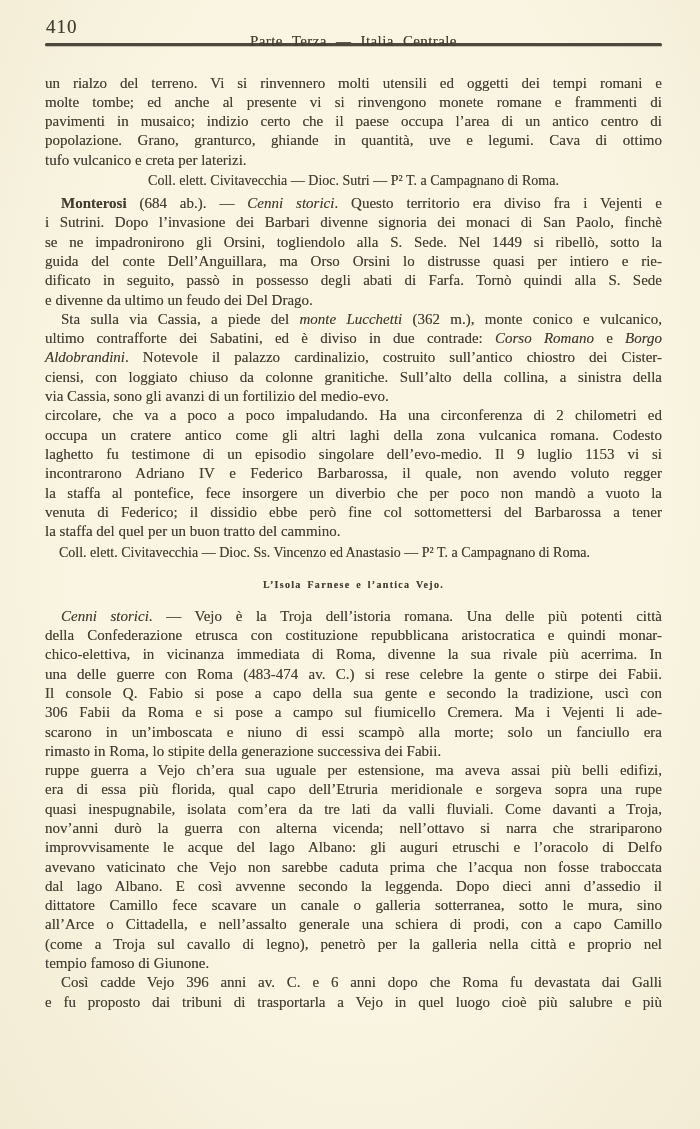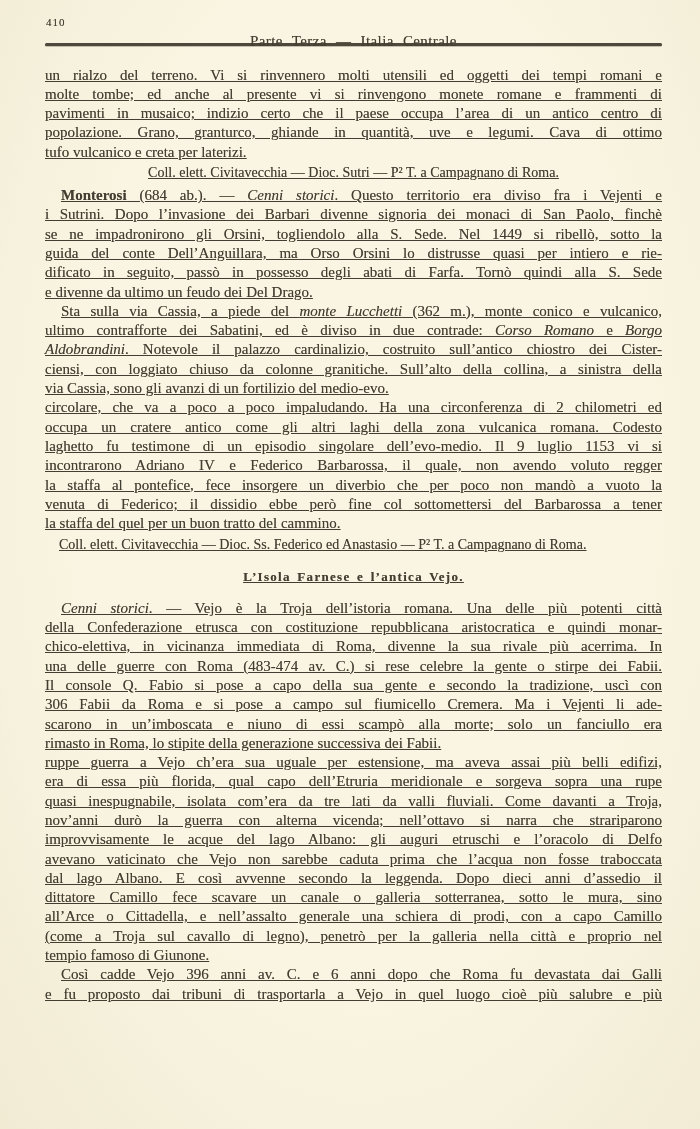--- a/index.html
+++ b/index.html
@@ -8,44 +8,44 @@
     background: radial-gradient(ellipse at 52% 42%, #faf5e2 55%, #f1ebd4 100%);
     font-family: "Liberation Serif", "DejaVu Serif", serif;
     color: #423e32;
     overflow: hidden;
     text-shadow: 0 0 0.5px rgba(66,60,44,0.55);
   }
   .page { position: absolute; inset: 0; padding: 14px 38px 0 45px; box-sizing: border-box; }
 
   
   .runhead { position: relative; height: 26px; }
-  .pagenum { position: absolute; left: 1px; top: 2px; font-size: 11px; letter-spacing: 1px; }
+  .pagenum { position: absolute; left: 1px; top: 2px; font-size: 19px; letter-spacing: 1px; }
   .runtitle {
     position: absolute; left: 0; right: 0; top: 19px;
     text-align: center; font-size: 15px; word-spacing: 5px; letter-spacing: 0.4px;
   }
   .headrule {
     height: 2.6px; background: #4d483b; margin-top: 3px; border-radius: 2px;
     box-shadow: 0 0.5px 0.5px rgba(77,72,59,0.6);
   }
 
   
-  .content { margin-top: 20px; font-size: 15px; line-height: 19.3px; text-decoration: underline; }
+  .content { margin-top: 28px; font-size: 15px; line-height: 19.3px; }
   .tl { text-align: justify; text-align-last: justify; white-space: normal; }
   .tl.last { text-align-last: left; }
   .tl.ind { text-indent: 16px; }
   .i { font-style: italic; }
   .b { font-weight: bold; }
 
   .note { font-size: 14px; line-height: 16px; margin: 3px 0 5px 0; }
   .note.center { text-align: center; }
   .note.left  { text-align: left; text-indent: 14px; margin: 4px 0 4px 0; }
 
   .heading {
-    text-align: center; font-weight: bold; font-size: 13px;
+    text-align: center; font-weight: bold; font-size: 10px;
     letter-spacing: 1.3px; word-spacing: 2px;
     margin: 14px 0 12px 0;
   }
 </style>
 </head>
 <body>
 
 <div class="page">
   <div class="runhead">
     <span class="pagenum">410</span>
@@ -79,21 +79,21 @@
       </div>
       <div>
         <div class="tl">circolare, che va a poco a poco impaludando. Ha una circonferenza di 2 chilometri ed</div>
         <div class="tl">occupa un cratere antico come gli altri laghi della zona vulcanica romana. Codesto</div>
         <div class="tl">laghetto fu testimone di un episodio singolare dell’evo-medio. Il 9 luglio 1153 vi si</div>
         <div class="tl">incontrarono Adriano IV e Federico Barbarossa, il quale, non avendo voluto regger</div>
         <div class="tl">la staffa al pontefice, fece insorgere un diverbio che per poco non mandò a vuoto la</div>
         <div class="tl">venuta di Federico; il dissidio ebbe però fine col sottomettersi del Barbarossa a tener</div>
         <div class="tl last">la staffa del quel per un buon tratto del cammino.</div>
       </div>
-      <div class="note left">Coll. elett. Civitavecchia — Dioc. Ss. Federico ed Anastasio — P² T. a Campagnano di Roma.</div>
+      <div class="note left">Coll. elett. Civitavecchia — Dioc. Ss. Vincenzo ed Anastasio — P² T. a Campagnano di Roma.</div>
       <div class="heading">L’Isola Farnese e l’antica Vejo.</div>
       <div>
         <div class="tl ind"><span class="i">Cenni storici</span><span>. — Vejo è la Troja dell’istoria romana. Una delle più potenti città</span></div>
         <div class="tl">della Confederazione etrusca con costituzione repubblicana aristocratica e quindi monar-</div>
         <div class="tl">chico-elettiva, in vicinanza immediata di Roma, divenne la sua rivale più acerrima. In</div>
         <div class="tl">una delle guerre con Roma (483-474 av. C.) si rese celebre la gente o stirpe dei Fabii.</div>
         <div class="tl">Il console Q. Fabio si pose a capo della sua gente e secondo la tradizione, uscì con</div>
         <div class="tl">306 Fabii da Roma e si pose a campo sul fiumicello Cremera. Ma i Vejenti li ade-</div>
         <div class="tl">scarono in un’imboscata e niuno di essi scampò alla morte; solo un fanciullo era</div>
         <div class="tl last">rimasto in Roma, lo stipite della generazione successiva dei Fabii.</div>

